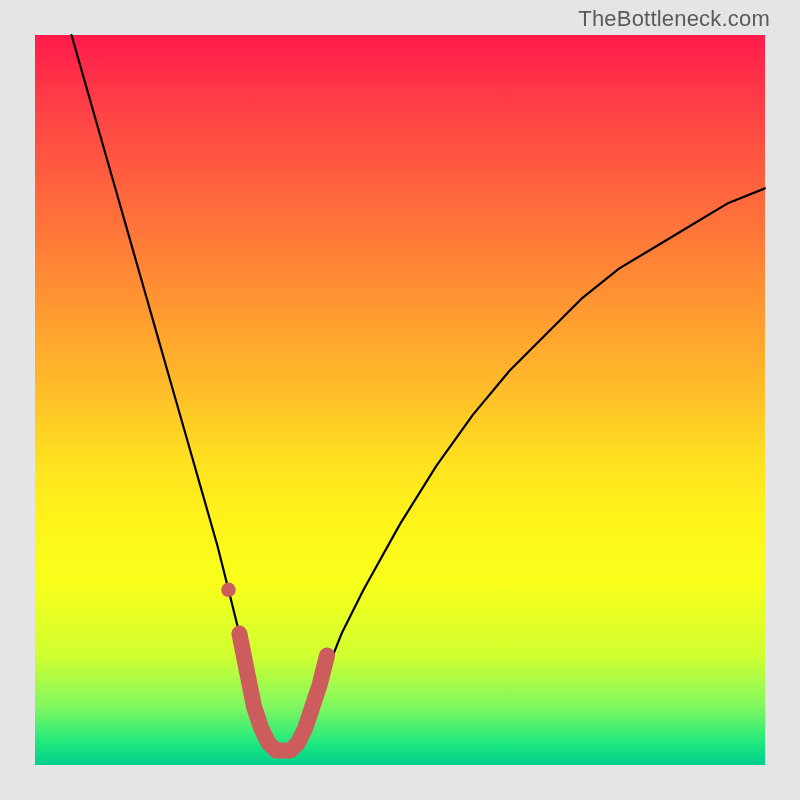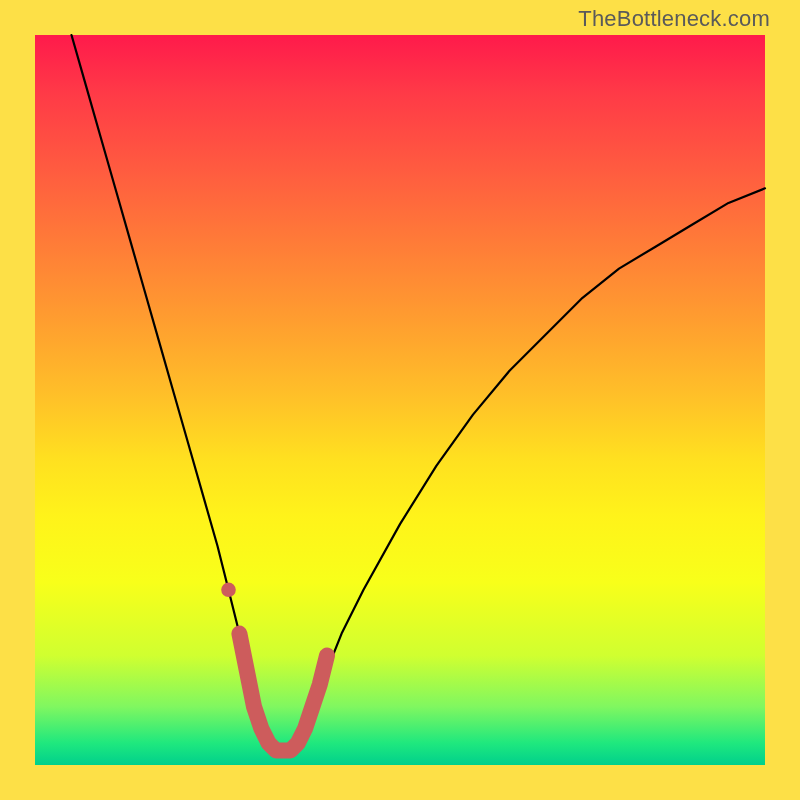--- a/index.html
+++ b/index.html
@@ -10,21 +10,21 @@
     background: #000;
     font-family: Arial, Helvetica, sans-serif;
     overflow: hidden;
   }
   .frame {
     position: absolute;
     left: 0;
     top: 0;
     width: 800px;
     height: 800px;
-    background: #fde047;
+    background: #e5e5e5;
   }
   .plot-area {
     position: absolute;
     left: 35px;
     top: 35px;
     width: 730px;
     height: 730px;
     
     background: linear-gradient(to bottom,
       #ff1a4b 0%,

